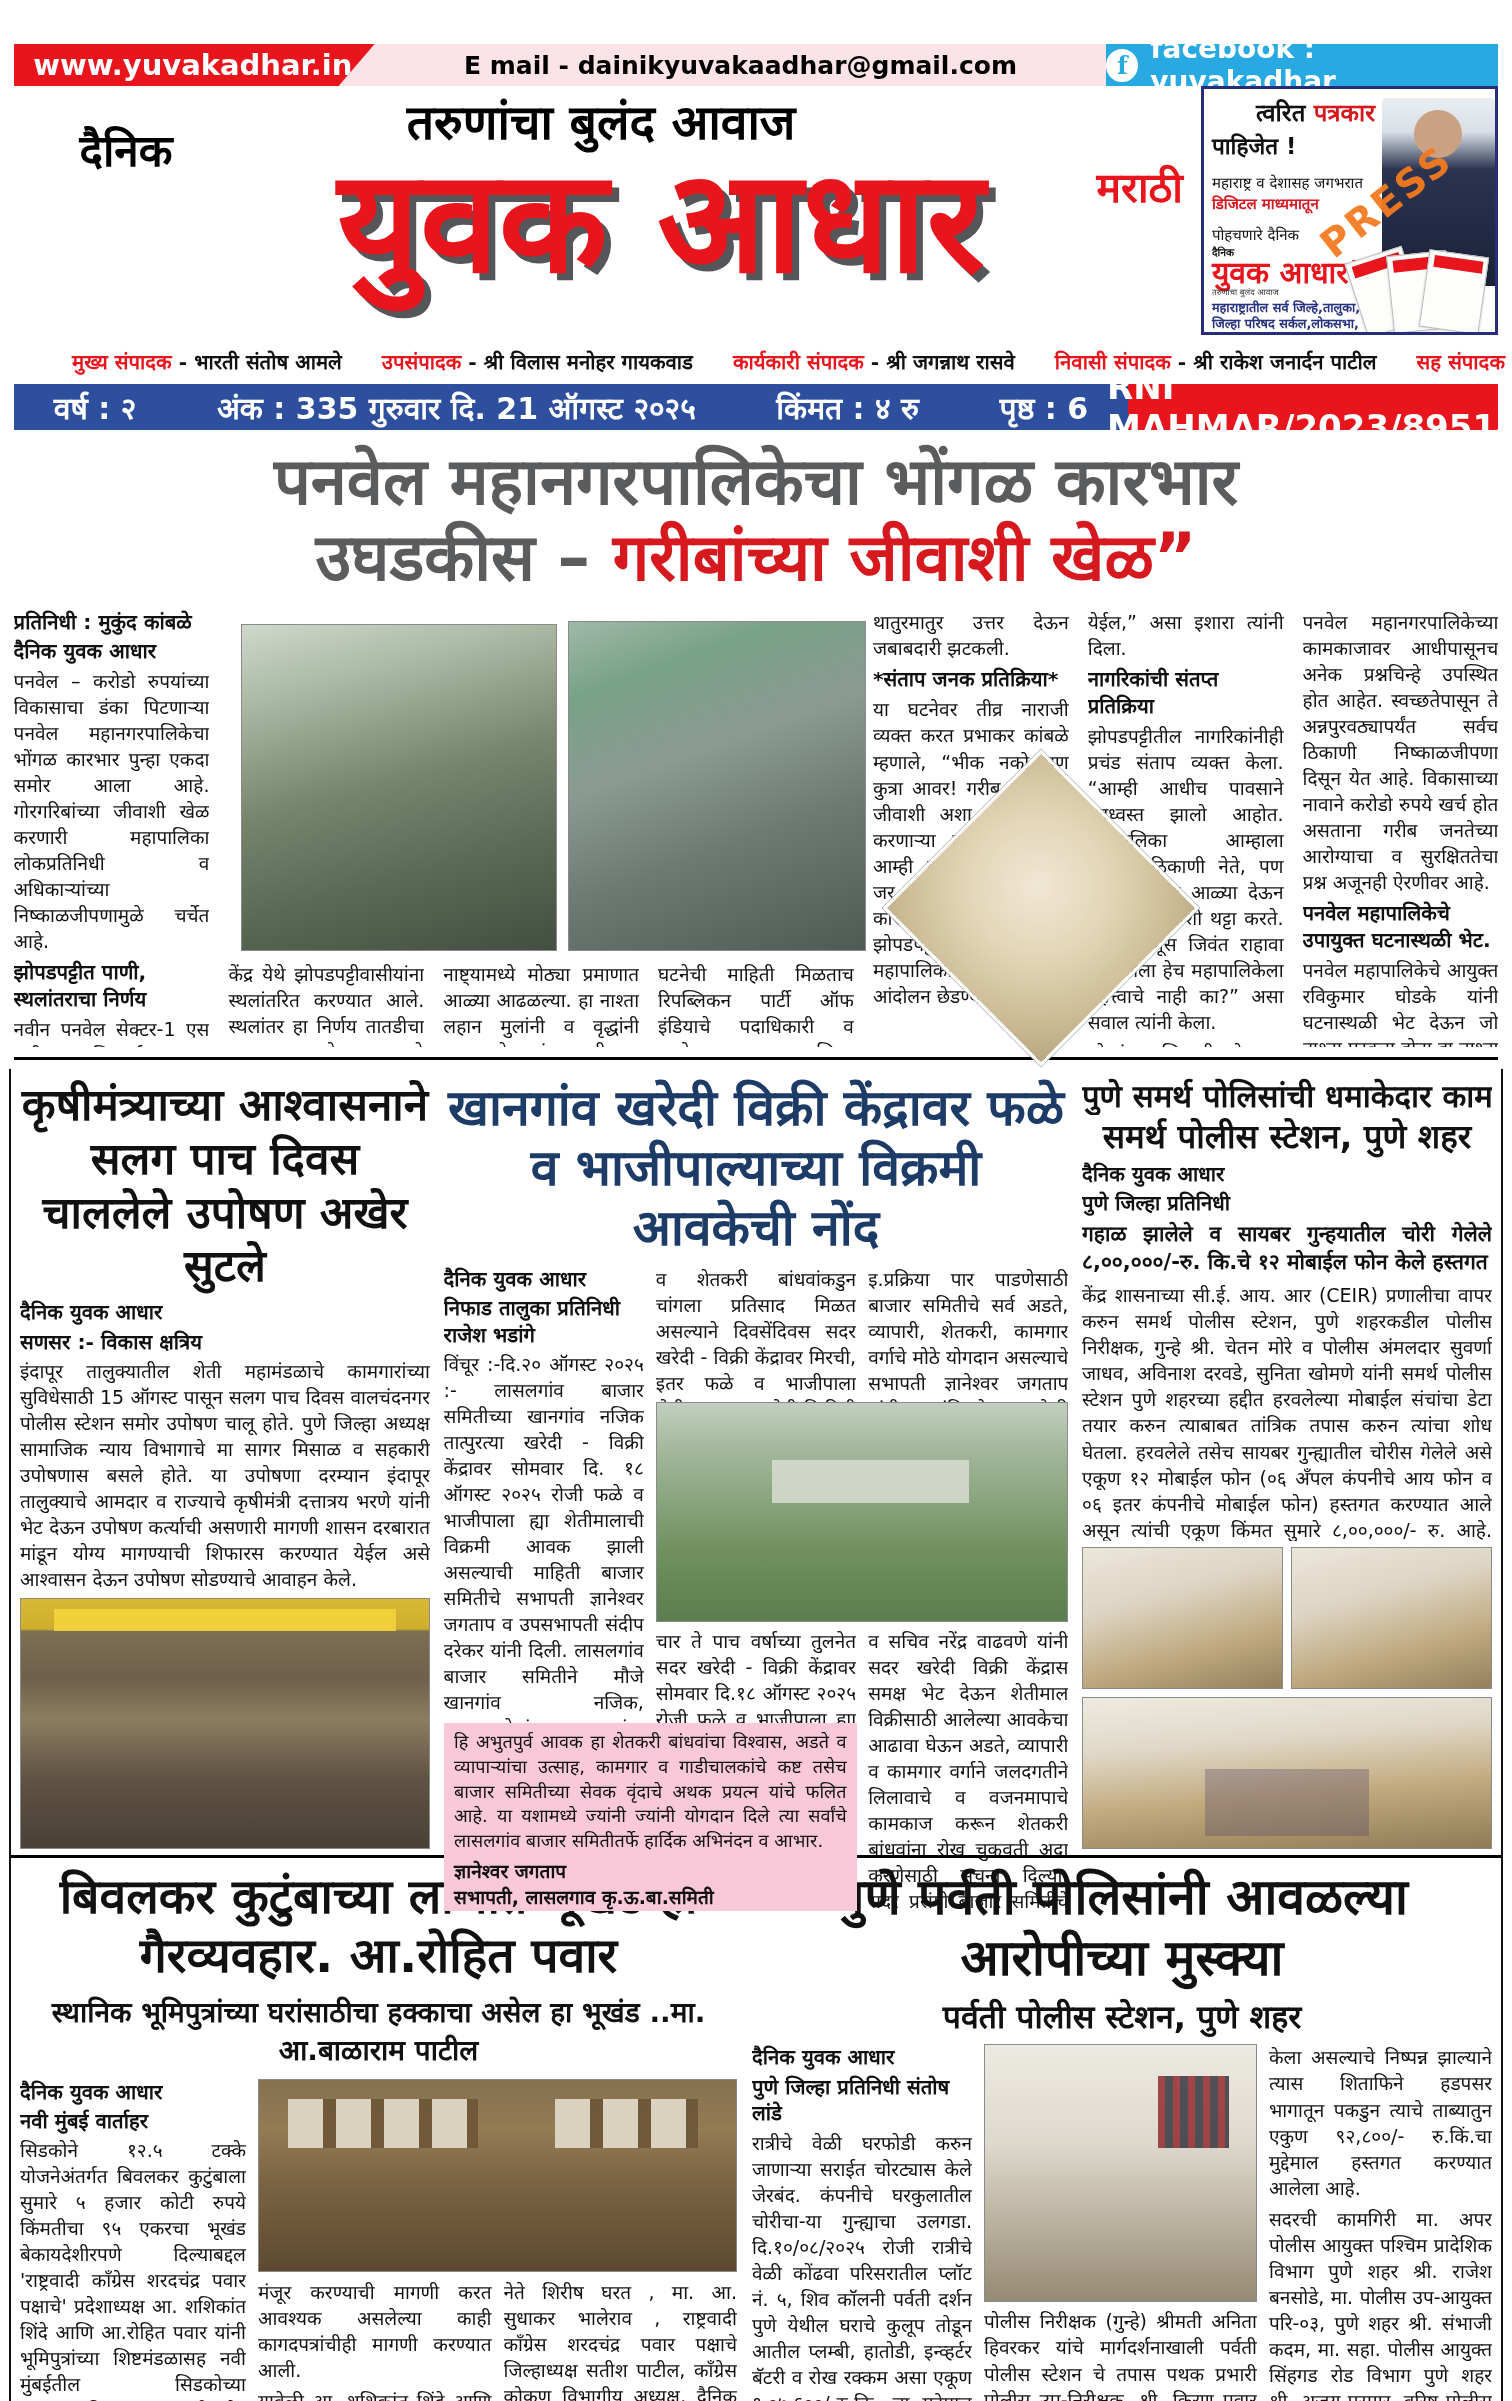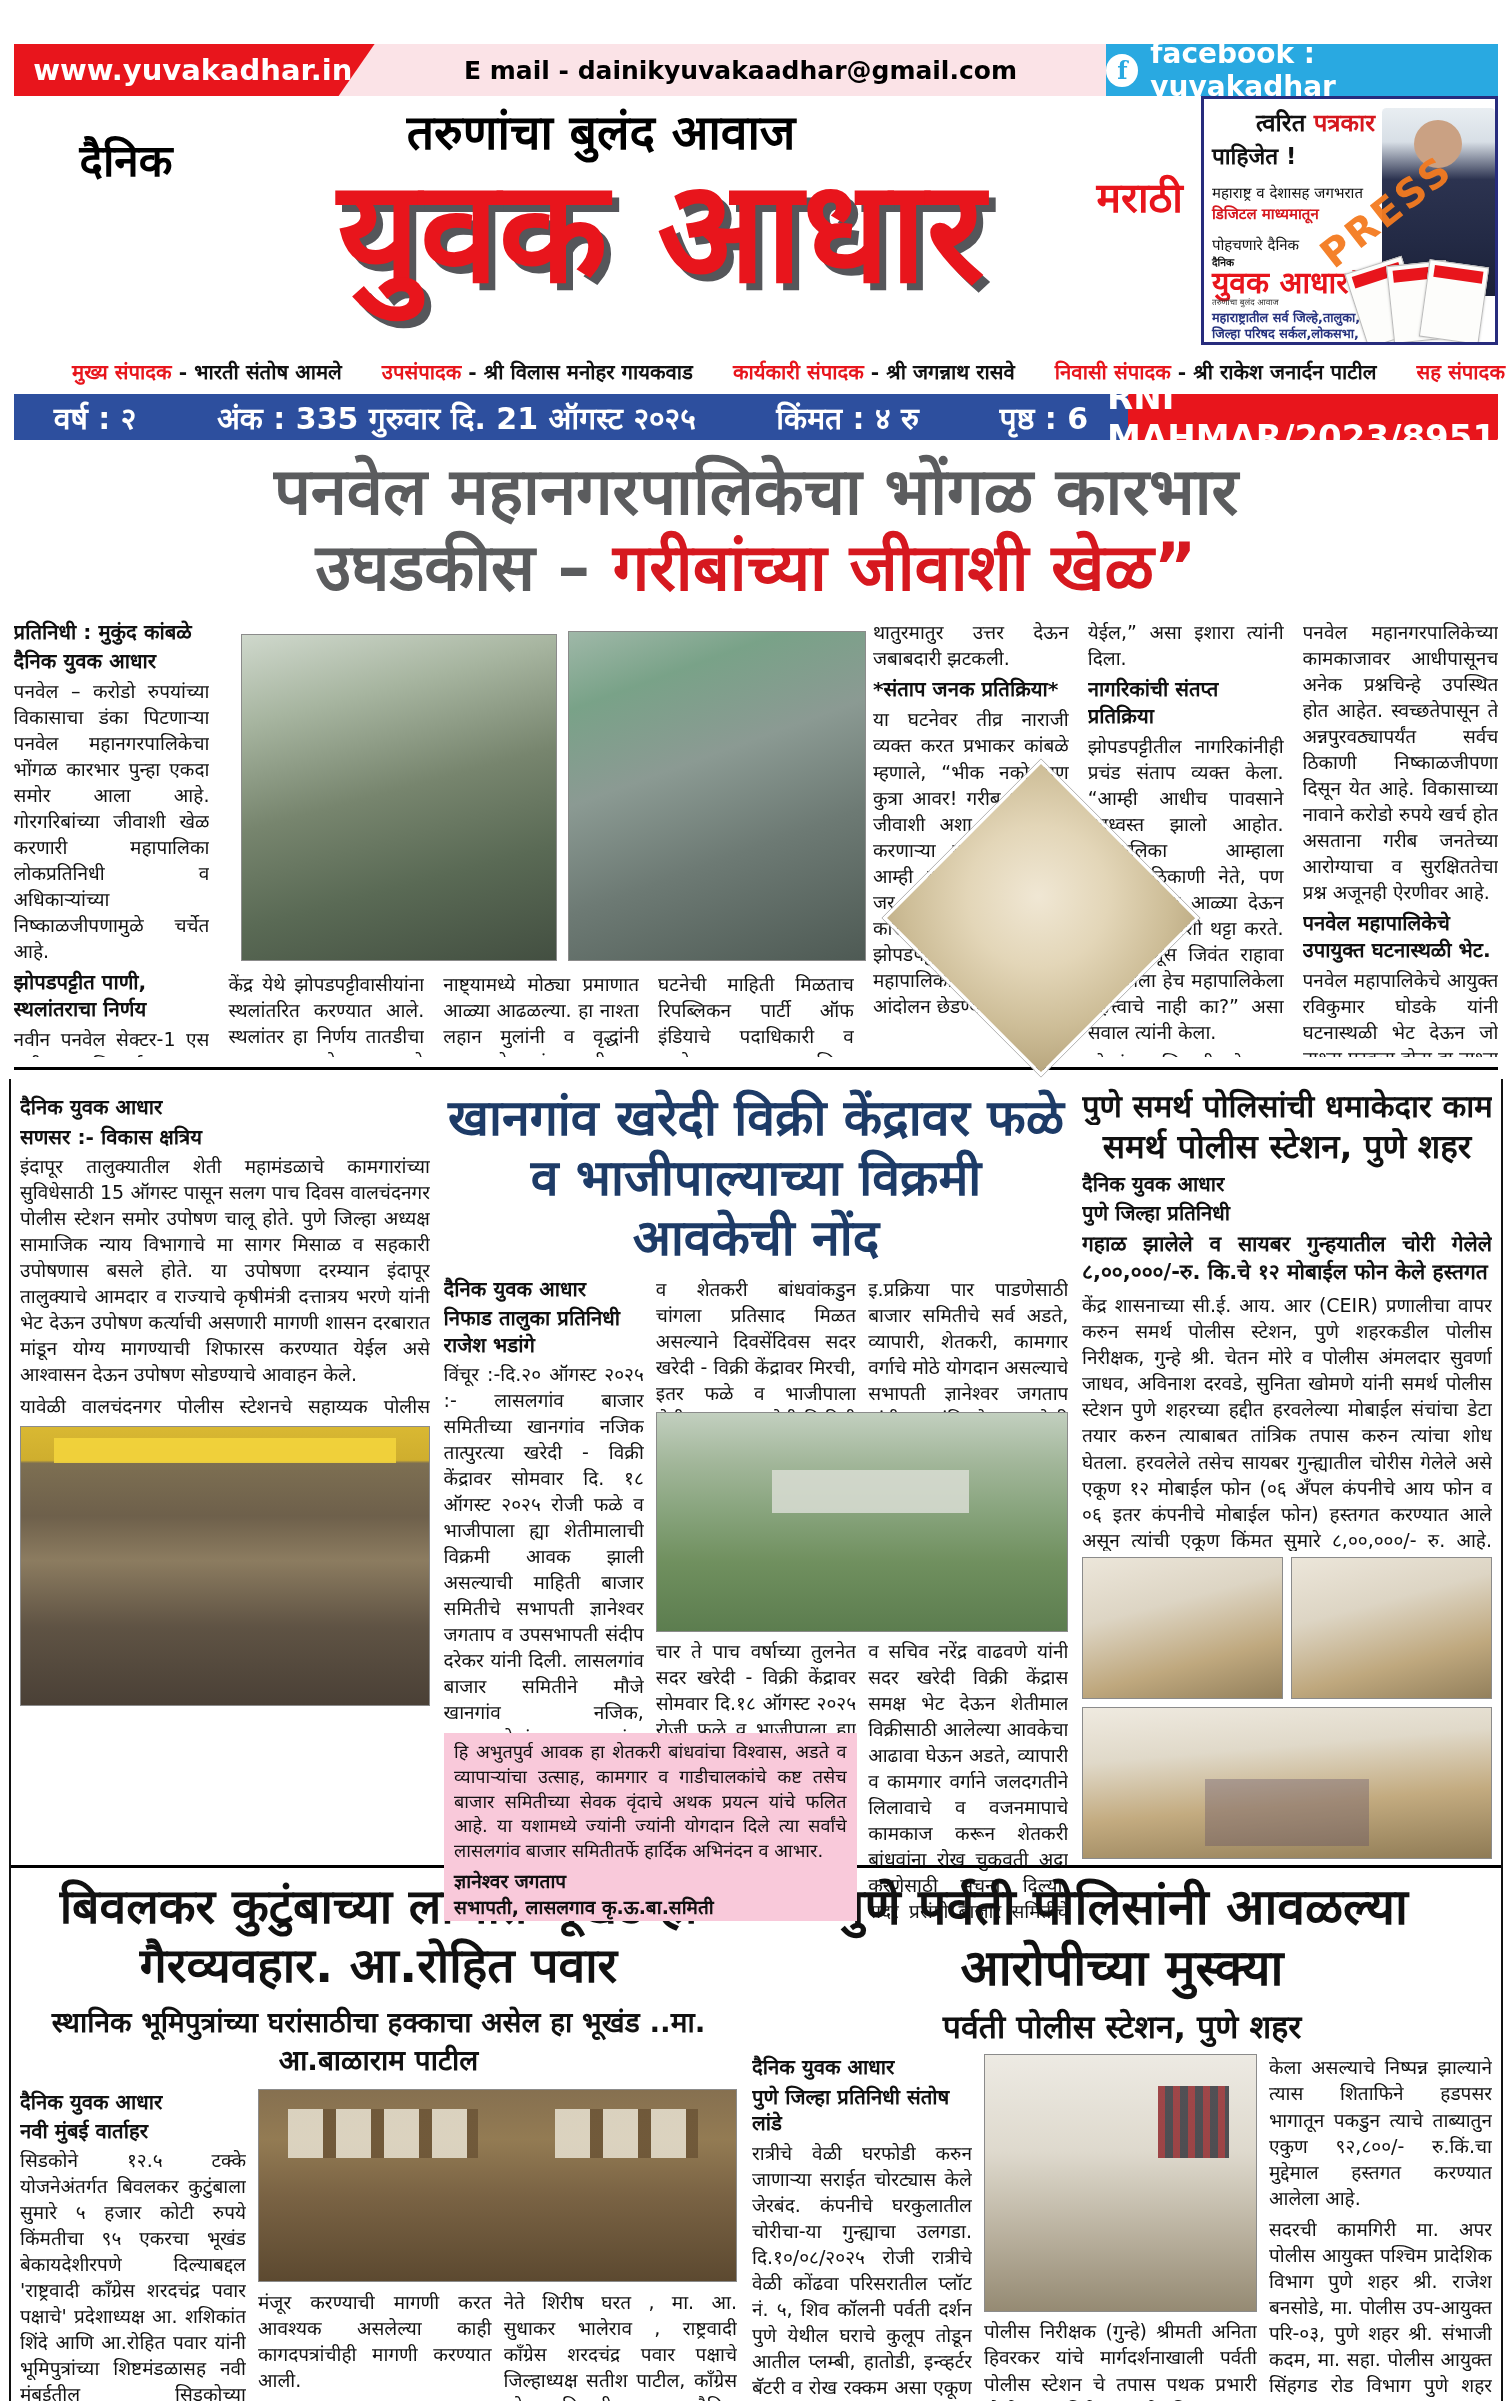--- a/index.html
+++ b/index.html
@@ -4,21 +4,21 @@
 <style>
   * { box-sizing: border-box; }
   html,body { margin:0; padding:0; background:#e9e9e9; }
   .page {
     width:1512px; height:2401px; margin:0 auto; background:#fff;
     font-family:"DejaVu Sans", sans-serif; color:#111; position:relative; overflow:hidden;
   }
   .red { color:#d6181f; }
 
   
-  .topstrip { margin:44px 13.6px 0; height:52px; background:#fbe3e7; display:flex; align-items:stretch; }
+  .topstrip { margin:44px 13.6px 0; height:42px; background:#fbe3e7; display:flex; align-items:stretch; }
   .ribbon {
     background:#e8151c; color:#fff; font-weight:bold; font-size:29px;
     display:flex; align-items:center; padding:0 53px 0 19.6px; width:361px;
     clip-path:polygon(0 0,100% 0,calc(100% - 36px) 100%,0 100%);
   }
   .email { flex:1; display:flex; align-items:center; justify-content:center; font-size:25px; font-weight:600; color:#000; }
   .fbbox { width:392px; background:#29a9e1; color:#fff; font-size:28px; font-weight:bold; display:flex; align-items:center; justify-content:center; gap:12px; }
   .fbicon { width:33px; height:33px; border-radius:50%; background:#fff; color:#29a9e1; display:flex; align-items:center; justify-content:center; font-size:24px; font-weight:bold; font-family:"DejaVu Serif", serif; }
 
   
@@ -280,20 +280,21 @@
     </div>
   </div>
 
   <div class="rule"></div>
 
   <div class="lower">
 
     <div class="mid">
 
       <div class="a2">
+        <div class="a2-h">कृषीमंत्र्याच्या आश्वासनाने सलग पाच दिवस चाललेले उपोषण अखेर सुटले</div>
         <div class="a2-text">
             <div class="byline">दैनिक युवक आधार</div>
             <div class="byline">सणसर :- विकास क्षत्रिय</div>
             <p class="para">इंदापूर तालुक्यातील शेती महामंडळाचे कामगारांच्या सुविधेसाठी 15 ऑगस्ट पासून सलग पाच दिवस वालचंदनगर पोलीस स्टेशन समोर उपोषण चालू होते. पुणे जिल्हा अध्यक्ष सामाजिक न्याय विभागाचे मा सागर मिसाळ व सहकारी उपोषणास बसले होते. या उपोषणा दरम्यान इंदापूर तालुक्याचे आमदार व राज्याचे कृषीमंत्री दत्तात्रय भरणे यांनी भेट देऊन उपोषण कर्त्याची असणारी मागणी शासन दरबारात मांडून योग्य मागण्याची शिफारस करण्यात येईल असे आश्वासन देऊन उपोषण सोडण्याचे आवाहन केले.</p>
             <p class="para">यावेळी वालचंदनगर पोलीस स्टेशनचे सहाय्यक पोलीस निरीक्षक राजकुमार दुगने, ग्राम महादेव अधिकारी राऊडे, शेती महामंडळाचे मिरगन मुलाणी, युनियन प्रतिनिधी राजूभाऊ पठाण यांच्या हस्ते लिंबू पाणी देऊन शेकडो कार्यकर्त्यांच्या उपस्थितीत उपोषण अखेर सुटले.</p>
           </div>
         <div class="photo a2-photo"></div>
       </div>
 
       <div class="a3">

